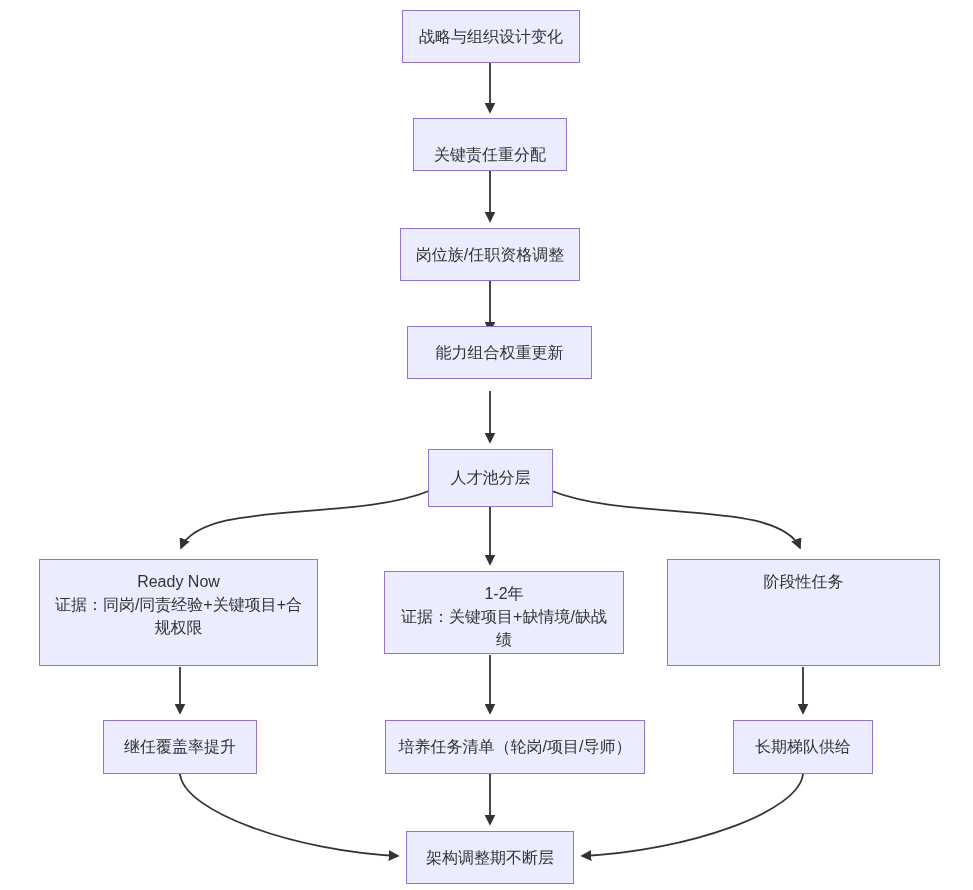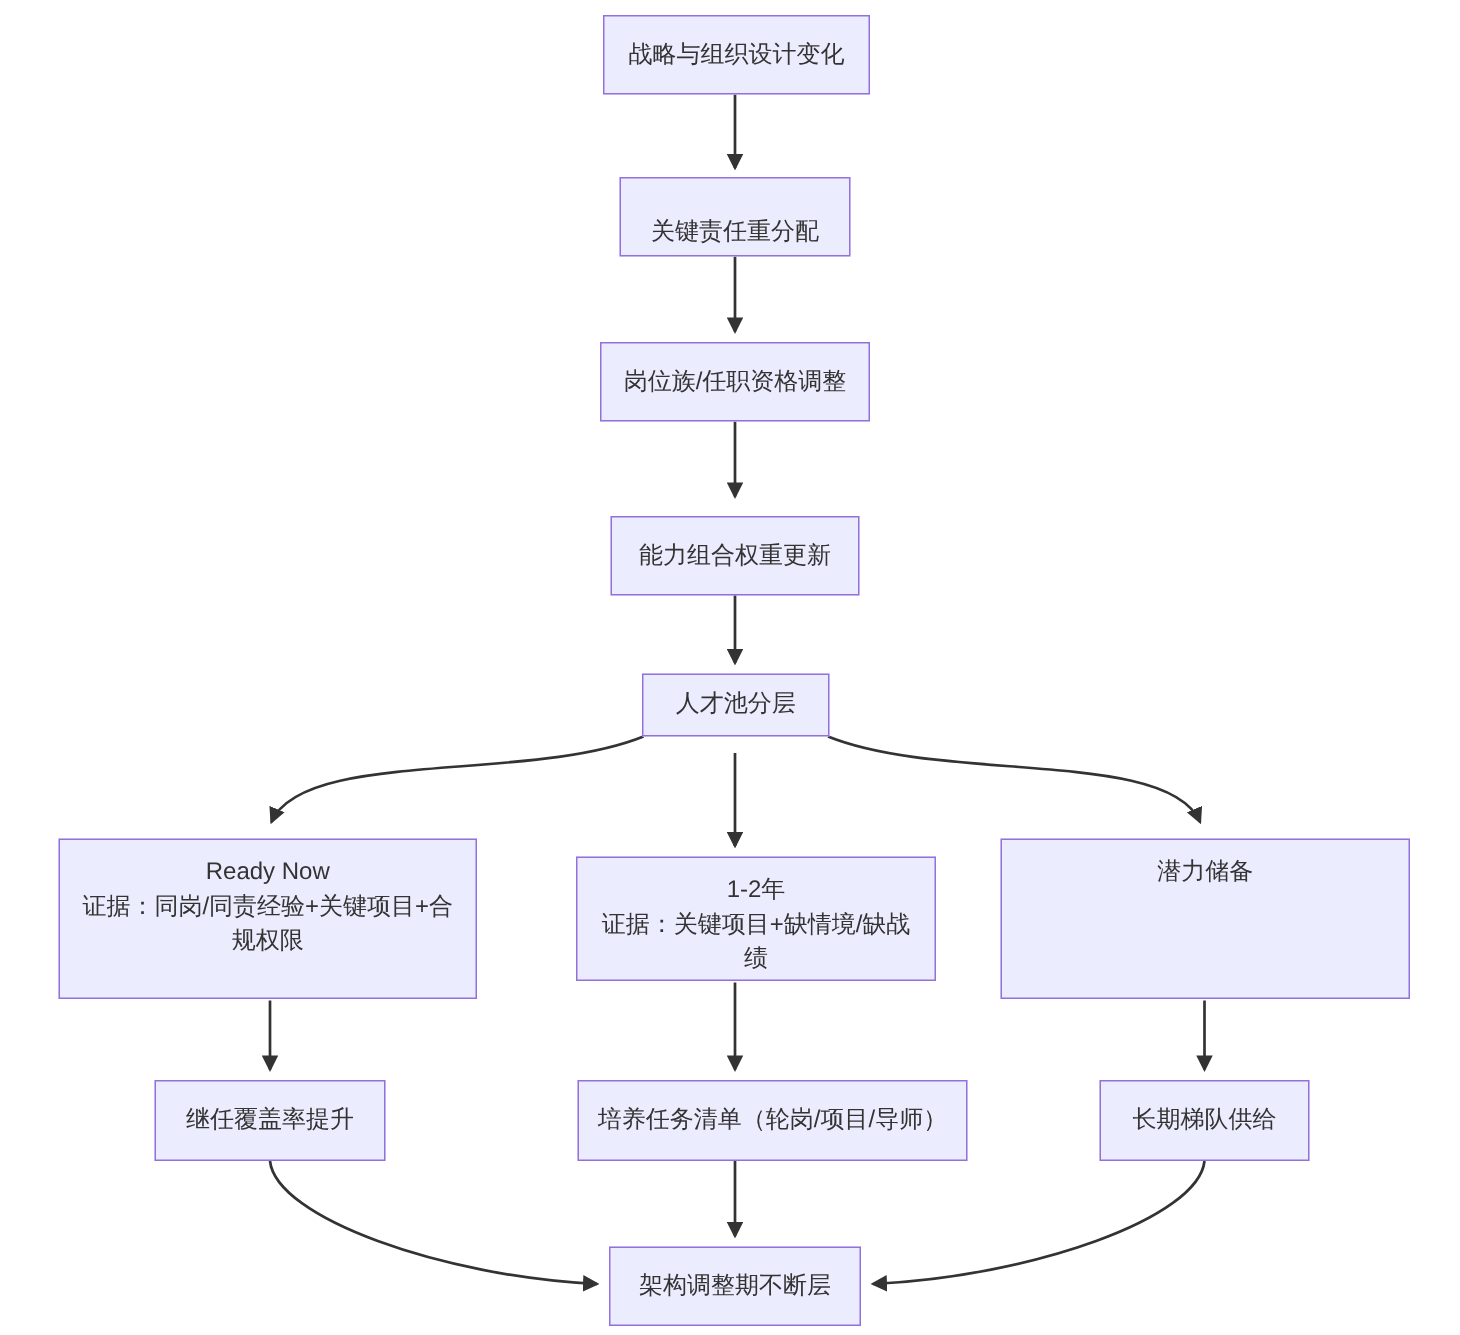--- a/index.html
+++ b/index.html
@@ -81,40 +81,40 @@
   </div>
 
   <div class="node" style="left:413px; top:118px; width:154px; height:53px;justify-content:flex-end;">
     <span class="line">关键责任重分配</span>
   </div>
 
   <div class="node" style="left:400px; top:228px; width:180px; height:53px;">
     <span class="line">岗位族/任职资格调整</span>
   </div>
 
-  <div class="node" style="left:407px; top:344px; width:166px; height:53px;align-items:flex-end;">
+  <div class="node" style="left:407px; top:326px; width:185px; height:53px;align-items:flex-end;">
     <span class="line">能力组合权重更新</span>
   </div>
 
-  <div class="node" style="left:428px; top:449px; width:125px; height:42px;text-align:center;">
+  <div class="node" style="left:428px; top:449px; width:125px; height:58px;text-align:center;">
     <span class="line">人才池分层</span>
   </div>
 
   <div class="node multiline" style="left:39px; top:559px; width:279px; height:107px;">
     <span class="line">Ready Now</span>
     <span class="line">证据：同岗/同责经验+关键项目+合规权限</span>
   </div>
 
   <div class="node multiline" style="left:372px; top:571px; width:240px; height:83px;margin-left:12px;">
     <span class="line">1-2年</span>
     <span class="line">证据：关键项目+缺情境/缺战绩</span>
   </div>
 
   <div class="node multiline" style="left:667px; top:559px; width:273px; height:107px;">
-    <span class="line">潜力储备</span>
+    <span class="line">阶段性任务</span>
   </div>
 
   <div class="node" style="left:103px; top:720px; width:154px; height:54px;">
     <span class="line">继任覆盖率提升</span>
   </div>
 
   <div class="node" style="left:385px; top:720px; width:260px; height:54px;">
     <span class="line">培养任务清单（轮岗/项目/导师）</span>
   </div>
 

